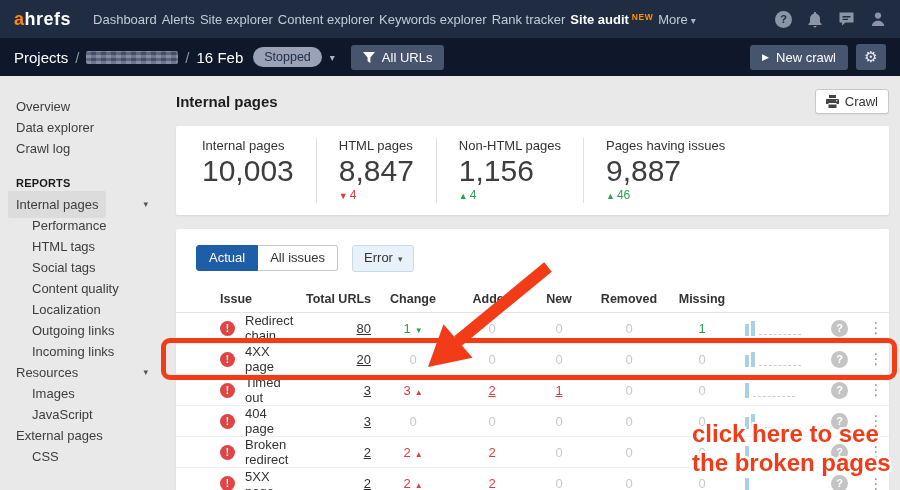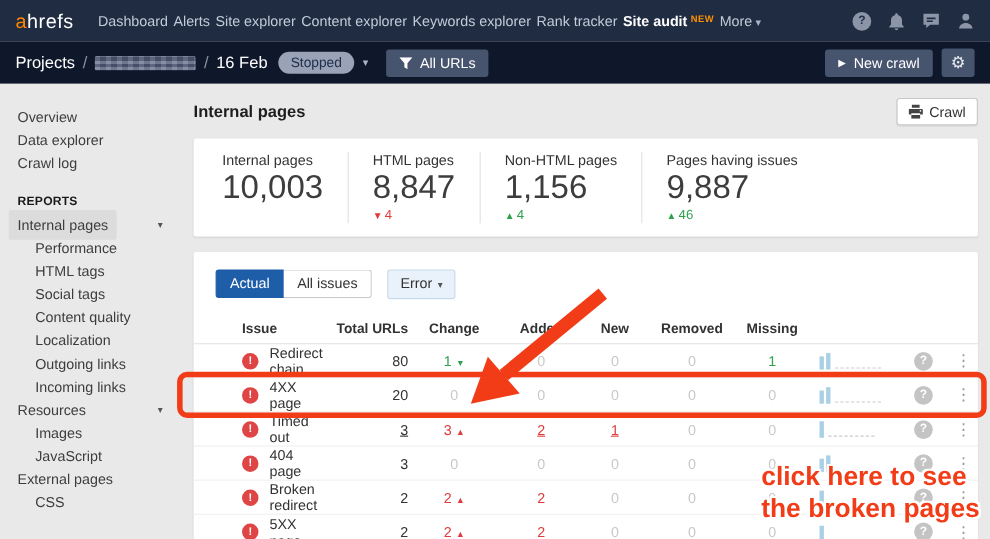--- a/index.html
+++ b/index.html
@@ -1,21 +1,21 @@
 <!DOCTYPE html>
 <html><head>
 <meta charset="utf-8">
 <style>
   * { margin:0; padding:0; box-sizing:border-box; }
   html,body { width:900px; height:490px; overflow:hidden; }
   body { font-family:"Liberation Sans","DejaVu Sans",sans-serif; font-size:13px; background:#e9e9e9; color:#333; }
 
   
   .navbar { height:38px; background:#1f2c42; display:flex; align-items:center; padding:0 14px; }
-  .logo { font-size:18px; font-weight:normal; color:#fff; letter-spacing:.5px; margin-right:22px; cursor:pointer; }
+  .logo { font-size:18px; font-weight:bold; color:#fff; letter-spacing:.5px; margin-right:22px; cursor:pointer; }
   .logo .logo-a { color:#ff8800; }
   .nav-items { display:flex; align-items:center; gap:5px; flex:1; }
   .nav-link { color:#c3cbd9; cursor:pointer; white-space:nowrap; }
   .nav-link.active { color:#fff; font-weight:bold; }
   .new-badge { color:#ff9000; font-size:8.5px; font-weight:bold; vertical-align:top; margin-left:3px; letter-spacing:.5px; }
   .nav-caret { color:#aab3c5; font-size:10px; margin-left:3px; }
   .nav-icons { display:flex; align-items:center; gap:15px; }
   .icon-circle-q { width:17px; height:17px; border-radius:50%; background:#8b95a7; color:#1f2c42; font-size:11px; font-weight:bold; text-align:center; line-height:17px; cursor:pointer; }
   .nav-svg { display:block; cursor:pointer; }
 
@@ -78,21 +78,21 @@
   .col-added { width:74px; text-align:center; }
   .col-new { width:60px; text-align:center; }
   .col-removed { width:80px; text-align:center; }
   .col-missing { width:66px; text-align:center; }
   .col-spark { width:96px; padding-left:10px; }
   .col-help { width:32px; }
   .col-menu { width:26px; }
 
   .err-badge { width:15px; height:15px; border-radius:50%; background:#e04545; color:#fff; font-size:10px; font-weight:bold; text-align:center; line-height:15px; margin-right:10px; flex:none; }
   .issue-label { color:#333; cursor:pointer; }
-  .c-dark { color:#333; } .c-red { color:#e03c3c; } .c-green { color:#2fa14d; } .c-muted { color:#c9c9c9; }
+  .c-dark { color:#333;text-decoration:underline; } .c-red { color:#e03c3c; } .c-green { color:#2fa14d; } .c-muted { color:#c9c9c9; }
   .u { text-decoration:underline; cursor:pointer; }
   .chg-tri { font-size:8px; margin-left:4px; }
   .spark { display:flex; align-items:flex-end; height:16px; }
   .spark-bars { display:flex; align-items:flex-end; gap:2px; }
   .spark-bars i { display:block; width:4px; background:#a9d0e5; }
   .spark-dots { width:42px; border-bottom:1px dashed #ccc; margin:0 0 1px 4px; }
   .help-dot { width:17px; height:17px; border-radius:50%; background:#c4c4c4; color:#fff; font-size:11px; font-weight:bold; text-align:center; line-height:17px; cursor:pointer; }
   .vdots { color:#999; font-size:15px; cursor:pointer; text-align:center; font-family:"DejaVu Sans",sans-serif; }
 
   

